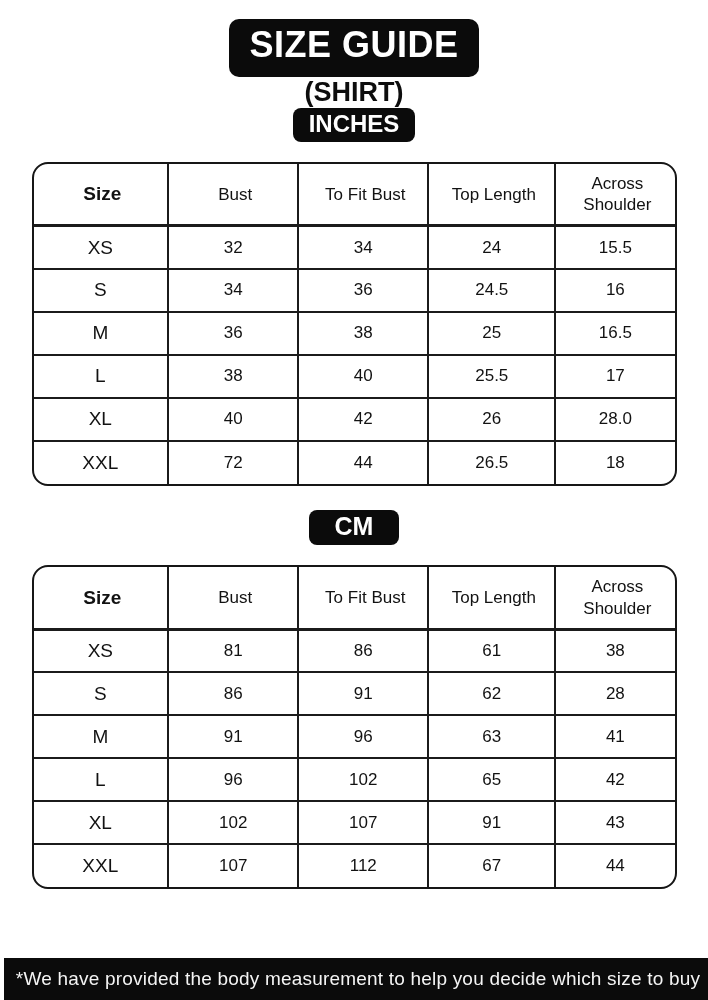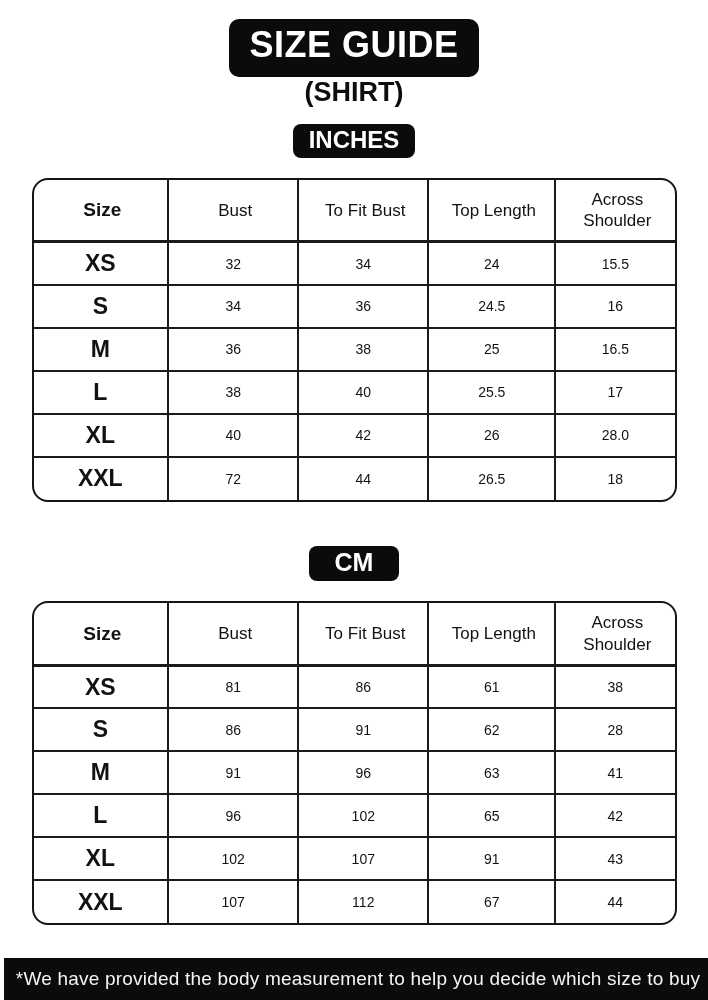--- a/index.html
+++ b/index.html
@@ -28,27 +28,27 @@
     padding: 6px 20px 12px;
     border-radius: 10px;
   }
   .title-row { margin-top: 19px; }
   .subtitle-row { }
   .subtitle {
     font-size: 27px;
     font-weight: bold;
     color: #0d0d0d;
   }
-  .inches-row { margin-top: 16px; }
+  .inches-row { }
   .badge-inches {
     font-size: 24px;
     padding: 3px 16px 5px;
     border-radius: 8px;
   }
-  .cm-row { margin-top: 44px; }
+  .cm-row { margin-top: 24px; }
   .badge-cm {
     font-size: 25px;
     padding: 3px 26px 5px;
     border-radius: 8px;
   }
 
   .table-row-block { margin-top: 20px; }
   .table-wrap {
     width: 645px;
     margin: 0 auto;
@@ -73,25 +73,25 @@
     font-size: 17px;
     line-height: 1.25;
     border-bottom-width: 3px;
   }
   .sz-table thead th.size-col {
     font-weight: bold;
     font-size: 19px;
   }
   .sz-table tbody td {
     height: 43px;
-    font-size: 14px;
+    font-size: 17px;
   }
   .sz-table tbody td.size-cell {
-    font-weight: bold;
-    font-size: 23px;
+    font-weight: normal;
+    font-size: 19px;
   }
   
   .sz-table tr > *:first-child { border-left: none; }
   .sz-table tr > *:last-child { border-right: none; }
   .sz-table thead tr:first-child > * { border-top: none; padding-left: 8px; }
   .sz-table tbody tr:last-child > * { border-bottom: none; }
 
   .col-size { width: 21%; }
   .col-bust { width: 20.3%; }
   .col-tofit { width: 20.3%; }

